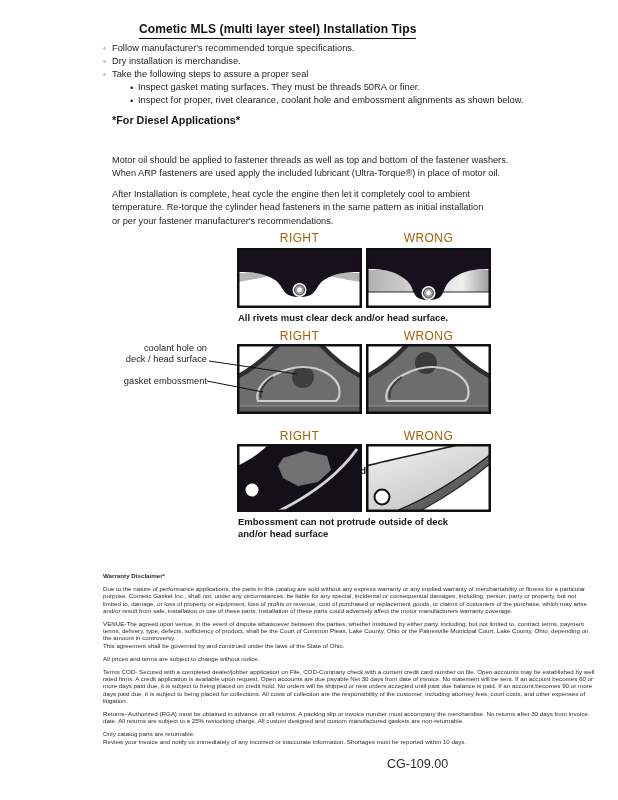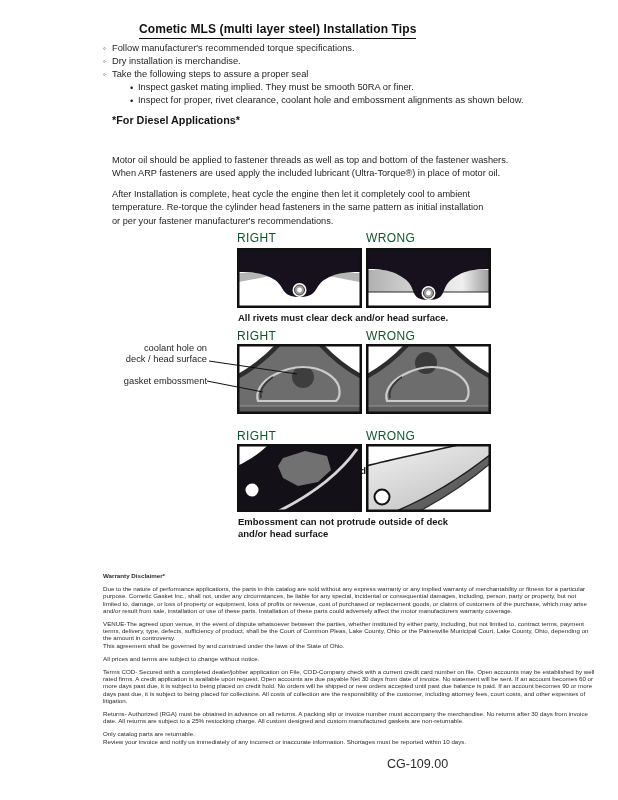--- a/index.html
+++ b/index.html
@@ -15,21 +15,21 @@
   .bullets{left:103px;top:42px;font-size:9.3px;line-height:13px;color:#1e1e1e;}
   .bullet-row{display:flex;}
   .bullet-row .marker{width:9px;flex:0 0 9px;font-size:8.5px;}
   .bullet-row.sub{margin-left:27px;}
   .bullet-row.sub .marker{width:8px;flex:0 0 8px;font-size:9.5px;}
   .diesel-heading{left:112px;top:114px;font-size:10.8px;font-weight:bold;color:#161616;}
   .para{left:112px;width:420px;font-size:9.2px;line-height:13.4px;white-space:pre-line;color:#1e1e1e;margin-top:20px;}
   .p1{top:134px;}
   .p2{top:168px;}
   .note{top:216px;}
-  .rw-label{width:125px;font-size:12px;letter-spacing:0.4px;color:#14532d;}
+  .rw-label{width:125px;text-align:center;font-size:12px;letter-spacing:0.4px;color:#a16207;}
   .caption{font-size:9.5px;font-weight:bold;color:#161616;white-space:pre-line;line-height:11.5px;}
   .panel{line-height:0;}
   .side-label{font-size:9.3px;line-height:10.5px;text-align:right;color:#1e1e1e;white-space:pre-line;}
   .legal{left:103px;top:572px;width:492px;font-size:6.2px;line-height:7.2px;color:#2a2a2a;}
   .legal .lg-head{font-weight:bold;margin:0 0 6px 0;}
   .legal p{margin:0 0 6px 0;white-space:pre-line;}
   .doc-code{left:387px;top:757px;font-size:12.5px;color:#2b2b2b;}
 </style>
 </head>
 <body>
@@ -46,21 +46,21 @@
     <div class="bullet-row">
       <span class="marker">◦</span>
       <span>Dry installation is merchandise.</span>
     </div>
     <div class="bullet-row">
       <span class="marker">◦</span>
       <span>Take the following steps to assure a proper seal</span>
     </div>
     <div class="bullet-row sub">
       <span class="marker">•</span>
-      <span>Inspect gasket mating implied.  They must be smooth 50RA or finer.</span>
+      <span>Inspect gasket mating surfaces.  They must be threads 50RA or finer.</span>
     </div>
     <div class="bullet-row sub">
       <span class="marker">•</span>
       <span>Inspect for proper, rivet clearance, coolant hole and embossment alignments as shown below.</span>
     </div>
   </div>
 
   <div class="abs diesel-heading">*For Diesel Applications*</div>
   <div class="abs para p1">Motor oil should be applied to fastener threads as well as top and bottom of the fastener washers.
 When ARP fasteners are used apply the included lubricant (Ultra-Torque®) in place of motor oil.</div>

